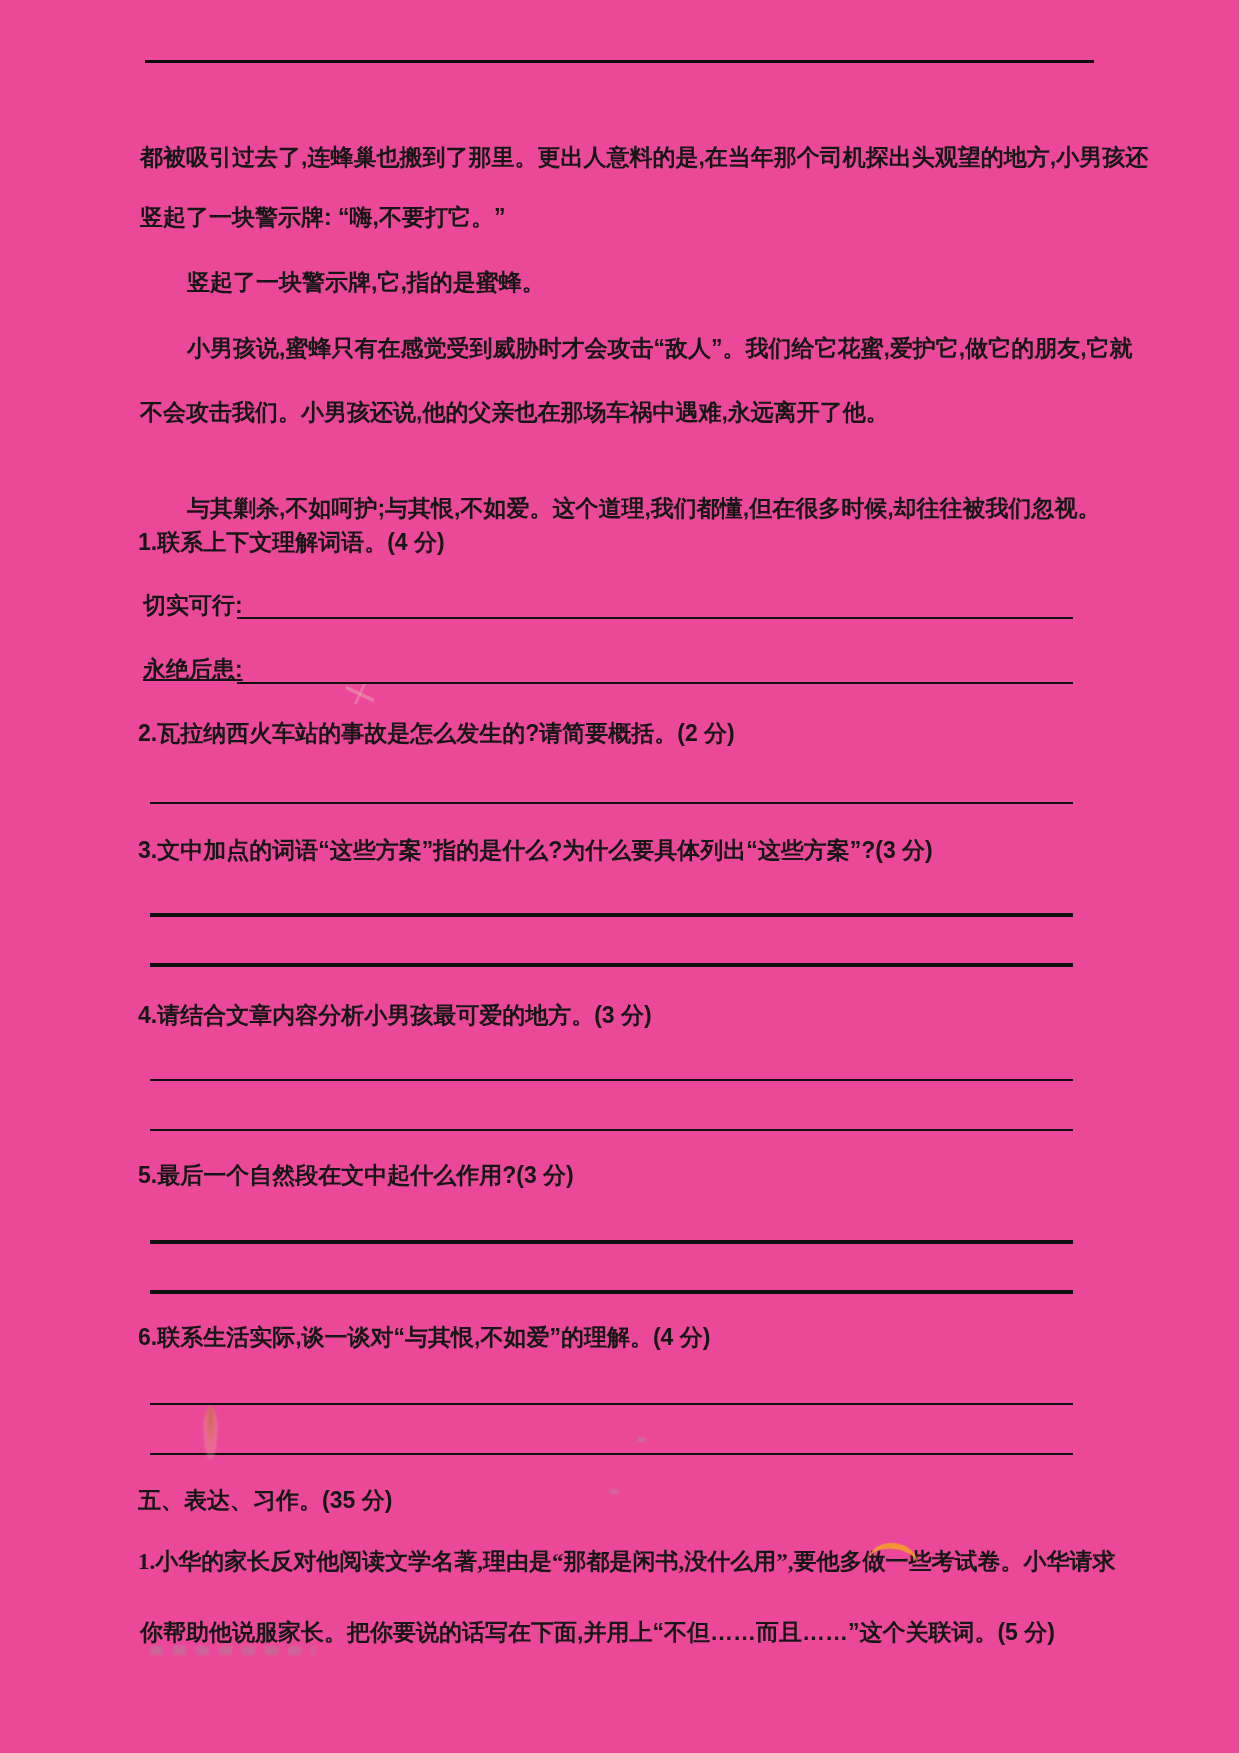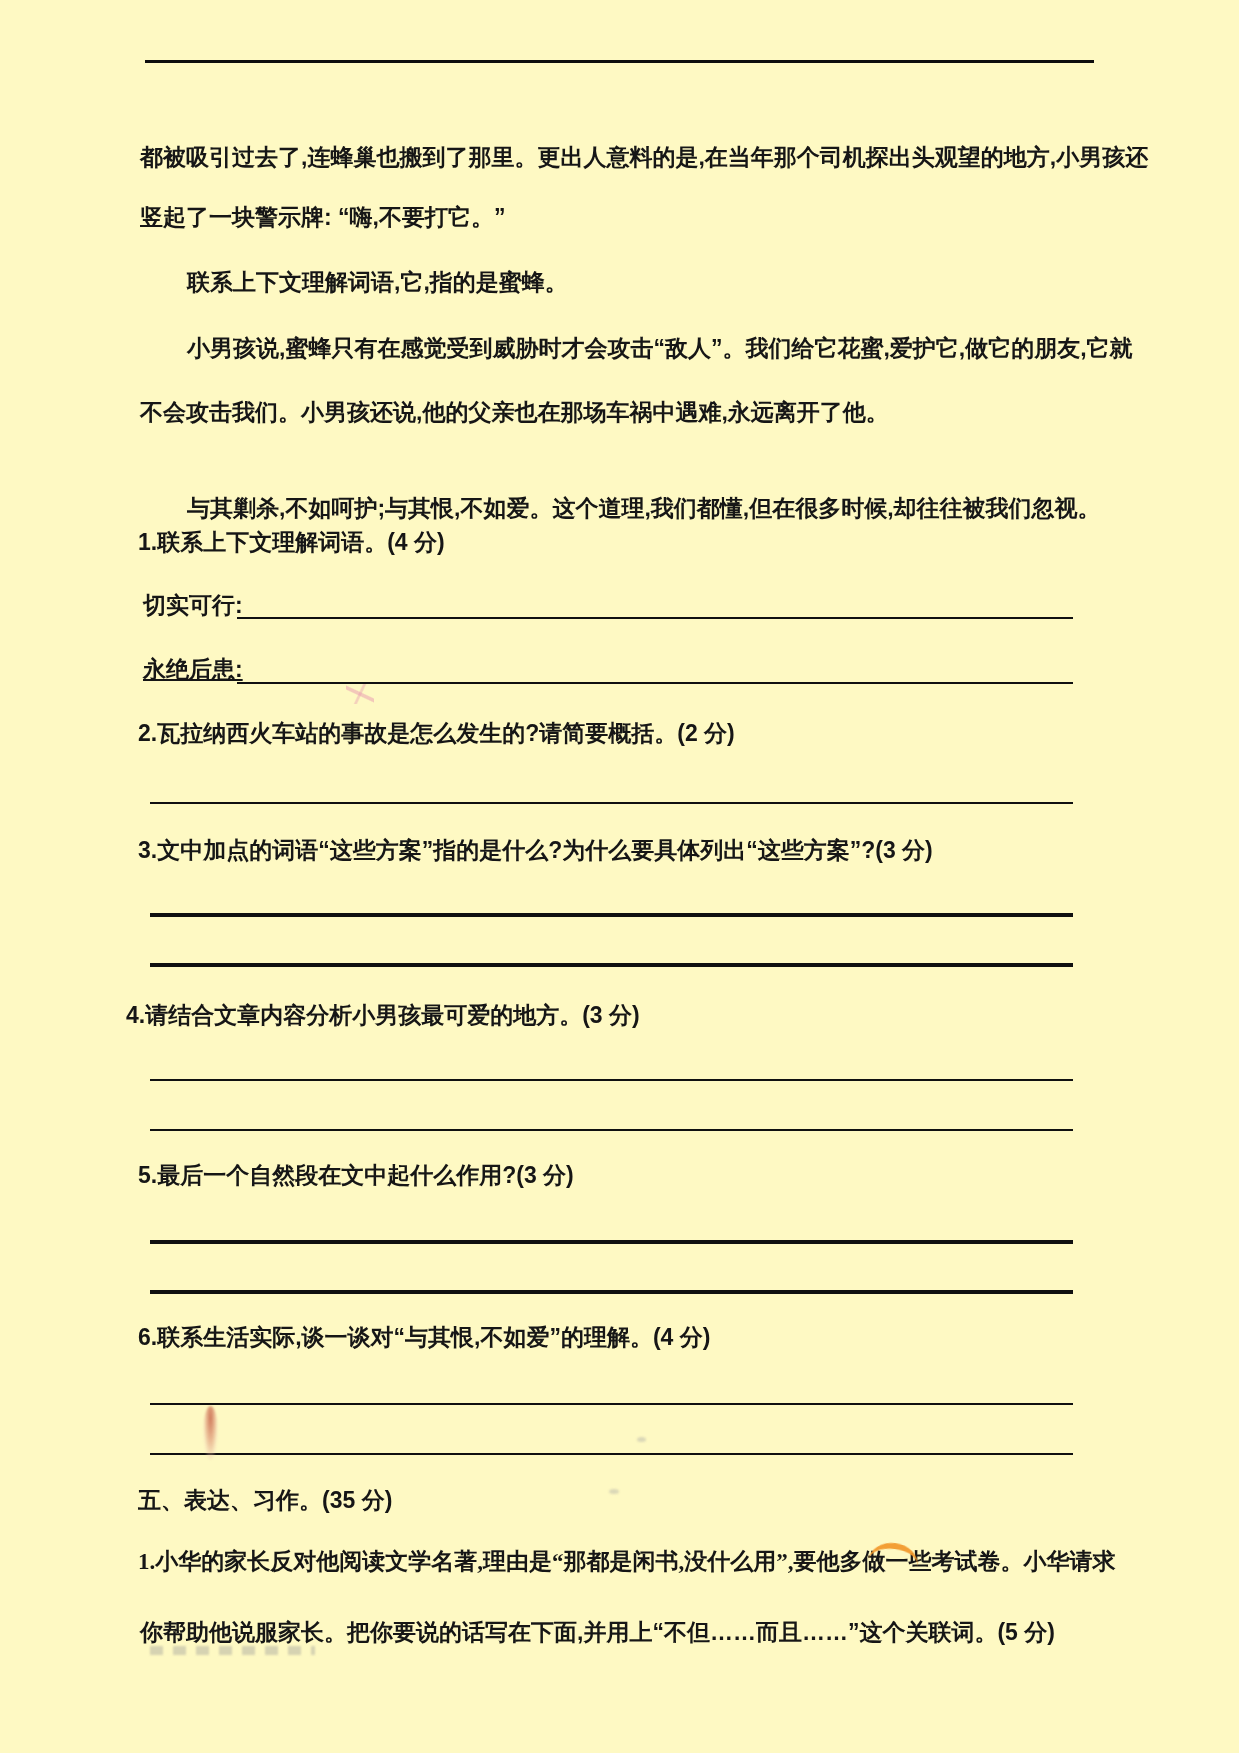--- a/index.html
+++ b/index.html
@@ -1,20 +1,20 @@
 <!DOCTYPE html>
 <html><head>
 <meta charset="utf-8">
 <style>
   html,body{margin:0;padding:0;background:#ffffff;}
   .page{
     position:relative;
     width:1239px;
     height:1753px;
-    background:#fef9c3;
+    background:#ec4899;
     overflow:hidden;
     font-family:"Liberation Sans","DejaVu Sans",sans-serif;
     color:#141414;
   }
   .t{
     position:absolute;
     font-size:23px;
     line-height:28px;
     font-weight:bold;
     white-space:nowrap;
@@ -76,41 +76,41 @@
 </style>
 </head>
 <body>
 
 <div class="page">
 
   <div class="rule" style="left:145px;top:60px;width:949px;height:3px;"></div>
 
   <div class="t" style="left:140px;top:143px;">都被吸引过去了,连蜂巢也搬到了那里。更出人意料的是,在当年那个司机探出头观望的地方,小男孩还</div>
   <div class="t" style="left:140px;top:203px;">竖起了一块警示牌: “嗨,不要打它。”</div>
-  <div class="t" style="left:187px;top:268px;">联系上下文理解词语,它,指的是蜜蜂。</div>
+  <div class="t" style="left:187px;top:268px;">竖起了一块警示牌,它,指的是蜜蜂。</div>
   <div class="t" style="left:187px;top:334px;text-align:center;">小男孩说,蜜蜂只有在感觉受到威胁时才会攻击“敌人”。我们给它花蜜,爱护它,做它的朋友,它就</div>
   <div class="t" style="left:140px;top:398px;">不会攻击我们。小男孩还说,他的父亲也在那场车祸中遇难,永远离开了他。</div>
   <div class="t" style="left:187px;top:466px;margin-top:28px;">与其剿杀,不如呵护;与其恨,不如爱。这个道理,我们都懂,但在很多时候,却往往被我们忽视。</div>
 
   <div class="t" style="left:138px;top:528px;">1.联系上下文理解词语。(4 分)</div>
 
   <div class="t" style="left:143px;top:591px;">切实可行:</div>
   <div class="ln" style="left:237px;top:617px;width:836px;"></div>
 
   <div class="t" style="left:143px;top:655px;text-decoration:underline;">永绝后患:</div>
   <div class="ln" style="left:237px;top:682px;width:836px;"></div>
 
   <div class="t" style="left:138px;top:719px;">2.瓦拉纳西火车站的事故是怎么发生的?请简要概括。(2 分)</div>
   <div class="ln" style="left:150px;top:802px;width:923px;"></div>
 
   <div class="t" style="left:138px;top:836px;text-align:center;">3.文中加点的词语“这些方案”指的是什么?为什么要具体列出“这些方案”?(3 分)</div>
   <div class="ln thick" style="left:150px;top:913px;width:923px;"></div>
   <div class="ln thick" style="left:150px;top:963px;width:923px;"></div>
 
-  <div class="t" style="left:126px;top:1001px;">4.请结合文章内容分析小男孩最可爱的地方。(3 分)</div>
+  <div class="t" style="left:138px;top:1001px;">4.请结合文章内容分析小男孩最可爱的地方。(3 分)</div>
   <div class="ln" style="left:150px;top:1079px;width:923px;"></div>
   <div class="ln" style="left:150px;top:1129px;width:923px;"></div>
 
   <div class="t" style="left:138px;top:1161px;">5.最后一个自然段在文中起什么作用?(3 分)</div>
   <div class="ln thick" style="left:150px;top:1240px;width:923px;"></div>
   <div class="ln thick" style="left:150px;top:1290px;width:923px;"></div>
 
   <div class="t" style="left:138px;top:1323px;">6.联系生活实际,谈一谈对“与其恨,不如爱”的理解。(4 分)</div>
   <div class="ln" style="left:150px;top:1403px;width:923px;"></div>
   <div class="ln" style="left:150px;top:1453px;width:923px;"></div>

